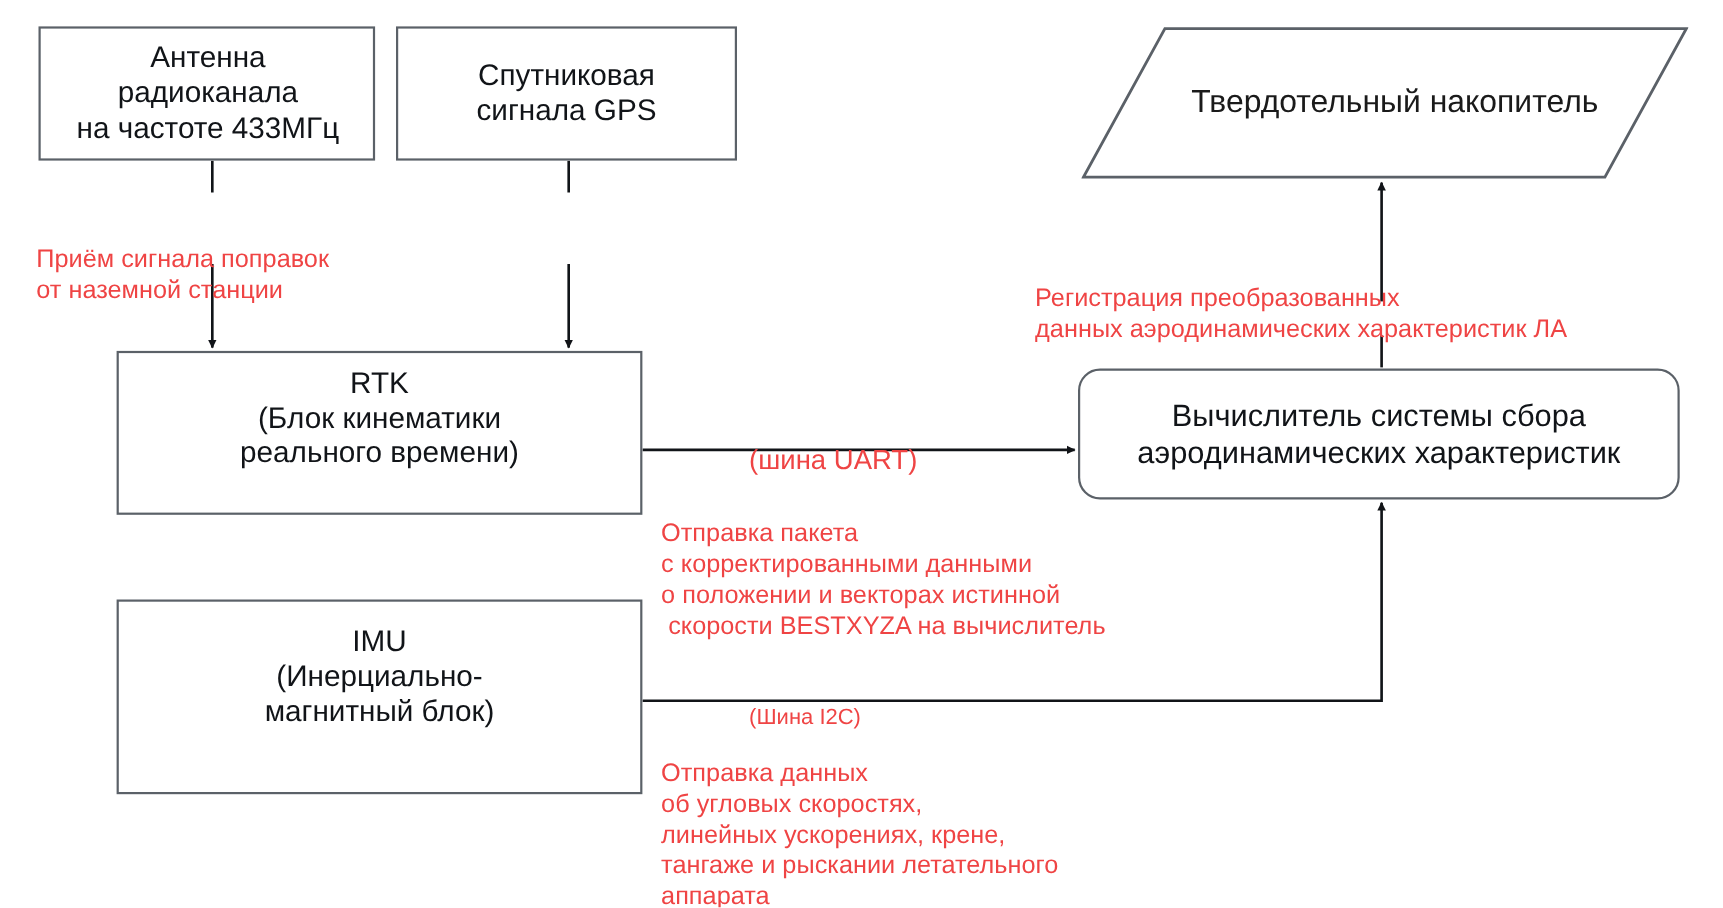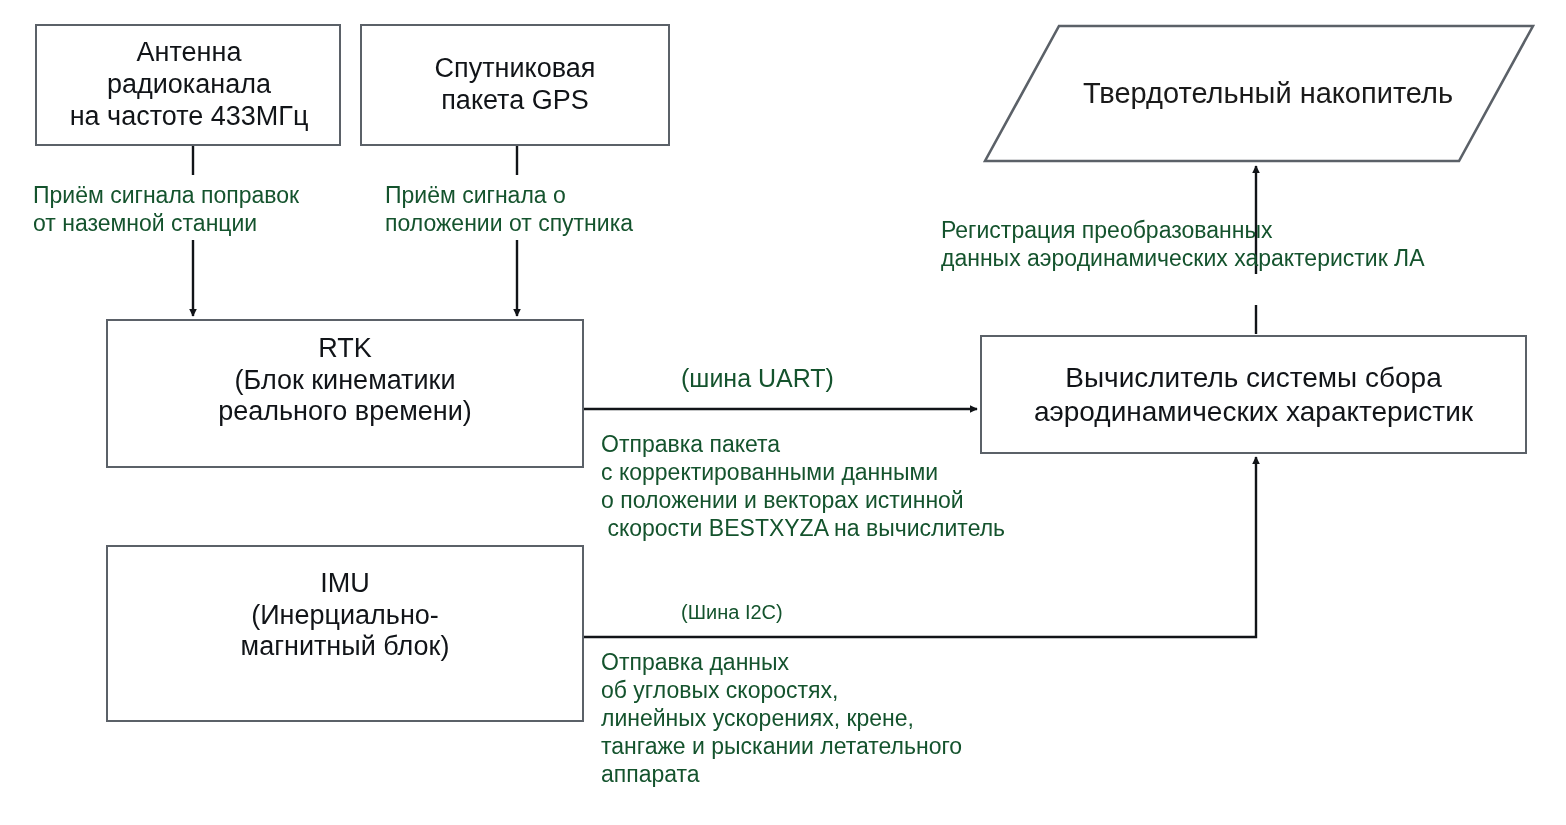--- a/index.html
+++ b/index.html
@@ -39,22 +39,23 @@
     color: #111418;
   }
   .node .txt {
     width: 100%;
     white-space: pre;
   }
   .lbl {
     position: absolute;
     white-space: pre;
     line-height: 1.22;
-    color: #14532d;
+    color: #ef4444;
     background: transparent;
+    margin-top: 40px;
   }
   
   #node-antenna-radio {
     left: 35px; top: 24px; width: 306px; height: 122px;
     font-size: 27px;
     justify-content: center;
   }
   #node-antenna-radio .txt { margin-left: 2px; }
   #node-antenna-gps {
     left: 360px; top: 24px; width: 310px; height: 122px;
@@ -66,20 +67,21 @@
   }
   #node-rtk .txt { transform: translateY(-13px); }
   #node-imu {
     left: 106px; top: 545px; width: 478px; height: 177px;
     font-size: 27px;
   }
   #node-imu .txt { transform: translateY(-18px); }
   #node-computer {
     left: 980px; top: 335px; width: 547px; height: 119px;
     font-size: 28px;
+    border-radius: 20px;
   }
   #node-storage {
     position: absolute;
     left: 983px; top: 24px; width: 552px; height: 139px;
     font-size: 29px;
     display: flex; align-items: center; justify-content: center;
   }
   #node-storage .para-text {
     position: relative;
     z-index: 2;
@@ -135,21 +137,21 @@
   </svg>
 
   <div class="node" id="node-antenna-radio">
     <span class="txt">Антенна
 радиоканала
 на частоте 433МГц</span>
   </div>
 
   <div class="node" id="node-antenna-gps">
     <span class="txt">Спутниковая
-пакета GPS</span>
+сигнала GPS</span>
   </div>
 
   <div class="node" id="node-rtk">
     <span class="txt">RTK
 (Блок кинематики
 реального времени)</span>
   </div>
 
   <div class="node" id="node-imu">
     <span class="txt">IMU
@@ -165,22 +167,20 @@
   <div id="node-storage">
     <svg viewBox="0 0 552 139" preserveAspectRatio="none">
       <polygon points="76,2 550,2 476,137 2,137" fill="#ffffff" stroke="#5b6168" stroke-width="2.6" vector-effect="non-scaling-stroke"></polygon>
     </svg>
     <span class="para-text">Твердотельный накопитель</span>
   </div>
 
   <div class="lbl" id="lbl-corr">Приём сигнала поправок
 от наземной станции</div>
 
-  <div class="lbl" id="lbl-sat">Приём сигнала о
-положении от спутника</div>
 
   <div class="lbl" id="lbl-uart">(шина UART)</div>
 
   <div class="lbl" id="lbl-packet">Отправка пакета
 с корректированными данными
 о положении и векторах истинной
  скорости BESTXYZA на вычислитель</div>
 
   <div class="lbl" id="lbl-i2c">(Шина I2C)</div>
 

